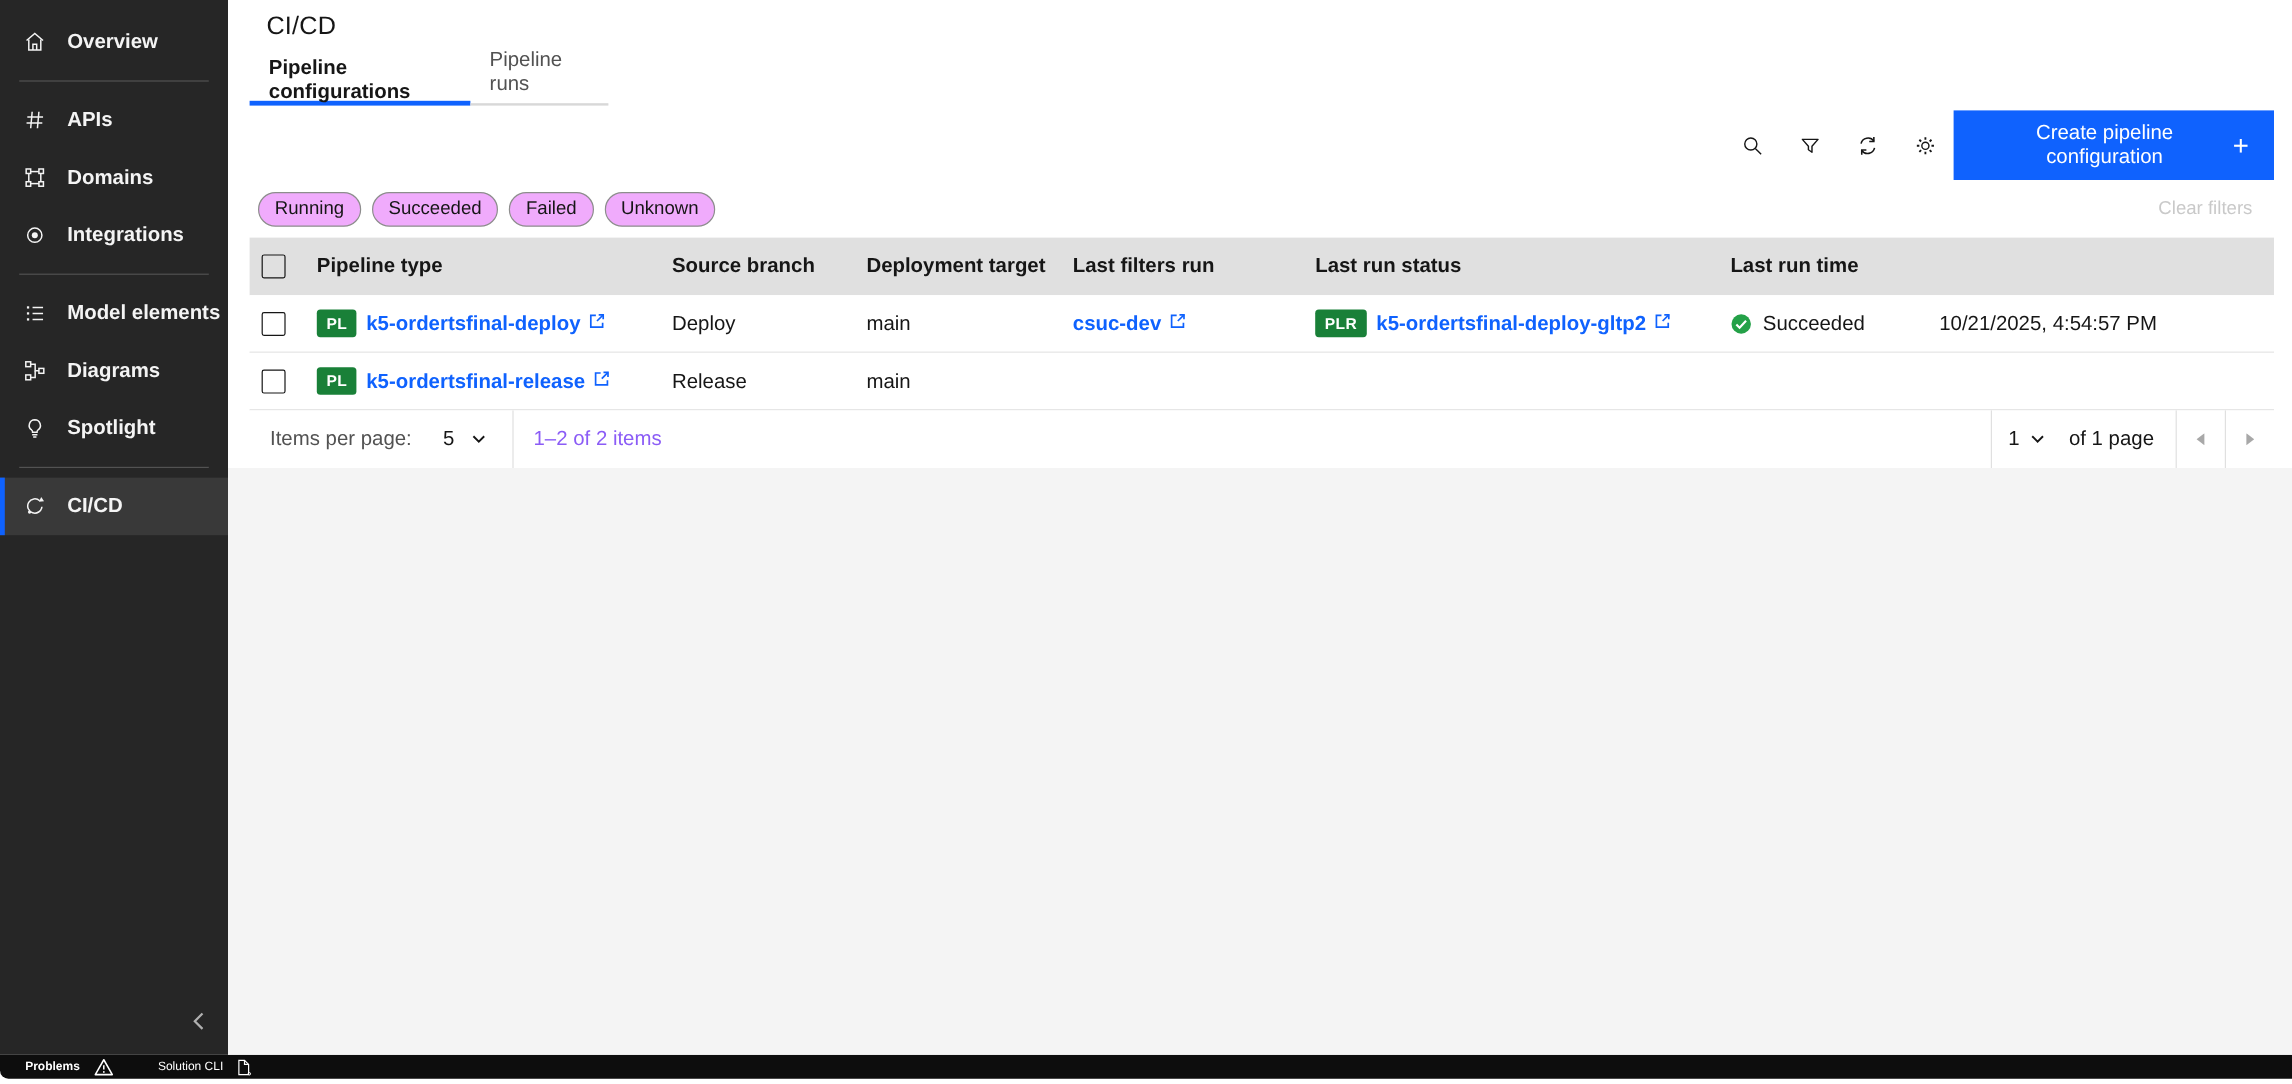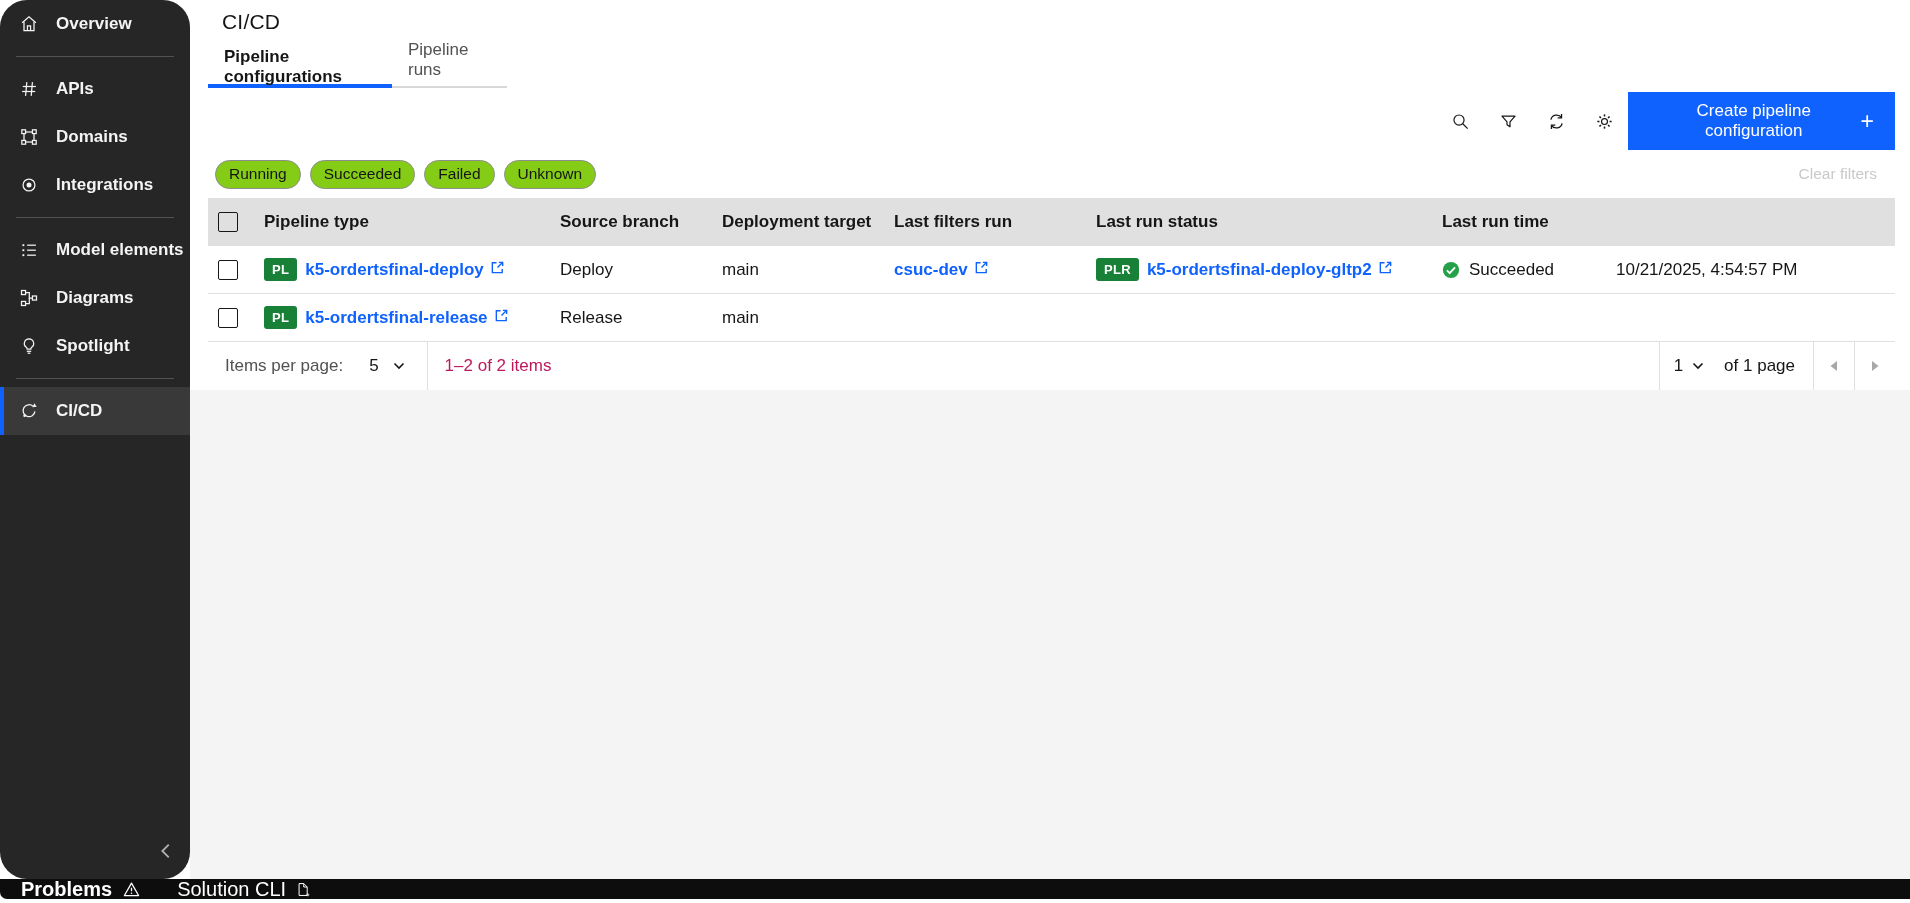--- a/index.html
+++ b/index.html
@@ -1,21 +1,21 @@
 <!DOCTYPE html>
 <html><head>
 <meta charset="utf-8">
 <style>
   * { box-sizing: border-box; margin: 0; padding: 0; }
   html,body { width:1910px; height:903px; overflow:hidden; background:#ffffff;
               font-family:"Liberation Sans", sans-serif; }
   .app { display:flex; height:879px; }
 
   
-  .sidenav { width:190px; background:#262626; flex-shrink:0; position:relative; padding-top:0;border-radius:27px; }
+  .sidenav { width:190px; background:#262626; flex-shrink:0; position:relative; padding-top:11px; }
   .nav-item { height:48px; display:flex; align-items:center; gap:17px; padding-left:15px;
               border-left:4px solid transparent; color:#f4f4f4; font-size:17px; font-weight:600;
               cursor:pointer; }
   .nav-item.active { background:#393939; border-left-color:#0f62fe; }
   .nav-divider { border-top:1px solid #525252; margin:8px 16px; }
   .nav-icon { width:20px; height:20px; display:flex; align-items:center; justify-content:center; }
   .collapse-btn { position:absolute; right:12px; bottom:16px; width:24px; height:24px;
                   display:flex; align-items:center; justify-content:center; cursor:pointer; }
 
   
@@ -35,21 +35,21 @@
   .toolbar-spacer { flex:1; }
   .icon-btn { width:48px; height:58px; display:flex; align-items:center; justify-content:center; cursor:pointer; }
   .primary-btn { width:267px; height:58px; background:#0f62fe; color:#ffffff; border:none;
                  display:flex; align-items:center; justify-content:space-between;
                  padding:0 21px 0 19px; font-size:17px; font-family:inherit; cursor:pointer; }
   .plus-glyph { font-size:23px; font-weight:300; line-height:1; }
 
   
   .filter-row { display:flex; align-items:center; height:48px; padding-left:7px; gap:9px; }
   .filter-tag { height:29px; display:flex; align-items:center; padding:0 13px; border-radius:15px;
-                background:#84cc16; border:1px solid #8d8d8d; font-size:15.5px; color:#161616; cursor:pointer; }
+                background:#f0abfc; border:1px solid #8d8d8d; font-size:15.5px; color:#161616; cursor:pointer; }
   .clear-filters { margin-left:auto; padding-right:18px; font-size:15.5px; color:#c9c9c9; cursor:default; }
 
   
   .grid-cols { display:grid; grid-template-columns:40px 296px 162px 172px 202px 346px 174px 1fr; }
   .thead { height:48px; background:#e0e0e0; align-items:center; font-size:17px; font-weight:700; color:#161616; }
   .th { padding-left:16px; }
   .th-sorted { background:#d1d1d1; height:100%; display:flex; align-items:center;
                justify-content:space-between; padding-right:12px; cursor:pointer; }
   .sort-arrow { font-size:19px; font-weight:400; }
   .trow { height:48px; background:#ffffff; border-bottom:1px solid #e0e0e0;
@@ -61,30 +61,30 @@
              padding:4px 8px; border-radius:3px; flex-shrink:0; }
   .cell-link { color:#0f62fe; display:flex; gap:6px; cursor:pointer; text-decoration:none; white-space:nowrap;font-weight:bold; }
   .status-wrap { display:flex; align-items:center; gap:9px; }
 
   
   .pager { display:flex; align-items:center; height:48px; font-size:17px; color:#525252; background:#ffffff; }
   .pager-left { display:flex; align-items:center; height:100%; padding-left:17px; }
   .pg-size { margin-left:26px; color:#161616; }
   .chev { margin-left:14px; display:flex; align-items:center; cursor:pointer; }
   .vsep { border-left:1px solid #e0e0e0; height:100%; margin-left:22px; }
-  .pg-range { padding-left:17px; color:#be185d; }
+  .pg-range { padding-left:17px; color:#8b5cf6; }
   .pager-right { margin-left:auto; display:flex; align-items:center; height:100%; border-left:1px solid #e0e0e0; }
   .pg-select { display:flex; align-items:center; gap:9px; padding:0 14px 0 14px; color:#161616; cursor:pointer; }
   .pg-of { margin:0 18px 0 6px; color:#161616; }
   .pg-btn { width:41px; height:100%; border-left:1px solid #e0e0e0; display:flex; align-items:center;
             justify-content:center; cursor:pointer; }
 
   
   .statusbar { height:20px; background:#0d0d0d; color:#ffffff; display:flex; align-items:center;
-               padding-left:21px; font-size:20px; border-bottom-left-radius:7px; }
+               padding-left:21px; font-size:10px; border-bottom-left-radius:7px; }
   .sb-problems { font-weight:700; cursor:pointer; }
   .sb-warn { margin-left:11px; display:flex; align-items:center; cursor:pointer; }
   .sb-cli { margin-left:37px; cursor:pointer; }
   .sb-doc { margin-left:9px; display:flex; align-items:center; cursor:pointer; }
   svg { display:block; }
 </style>
 </head>
 <body>
 
 <div class="app">

